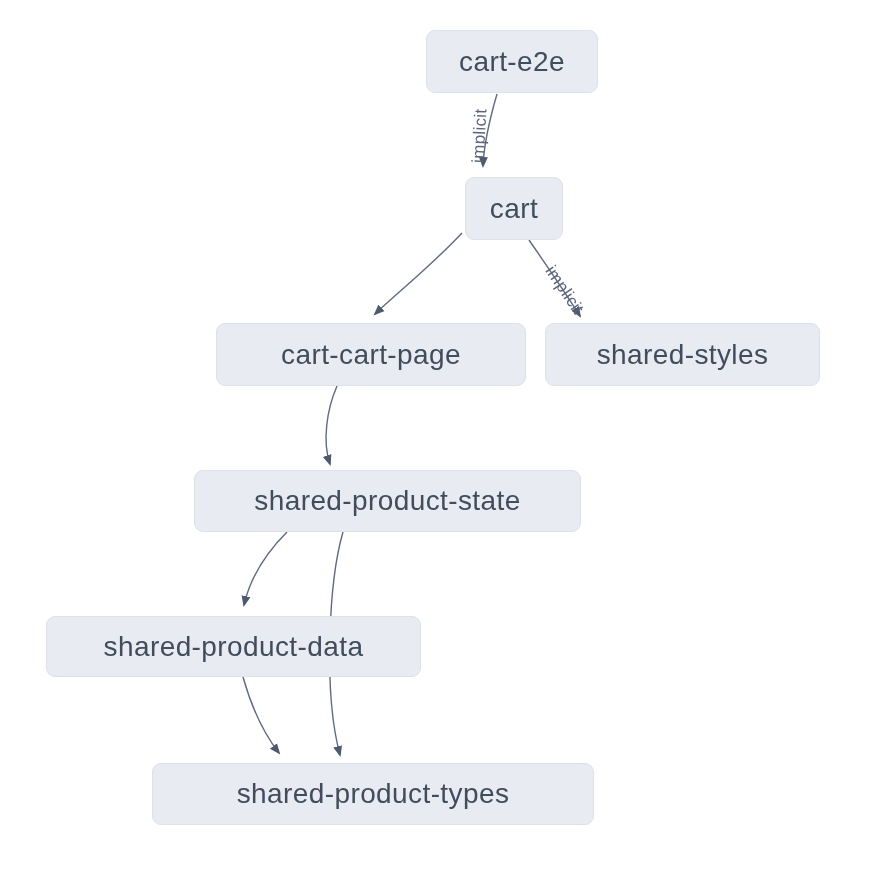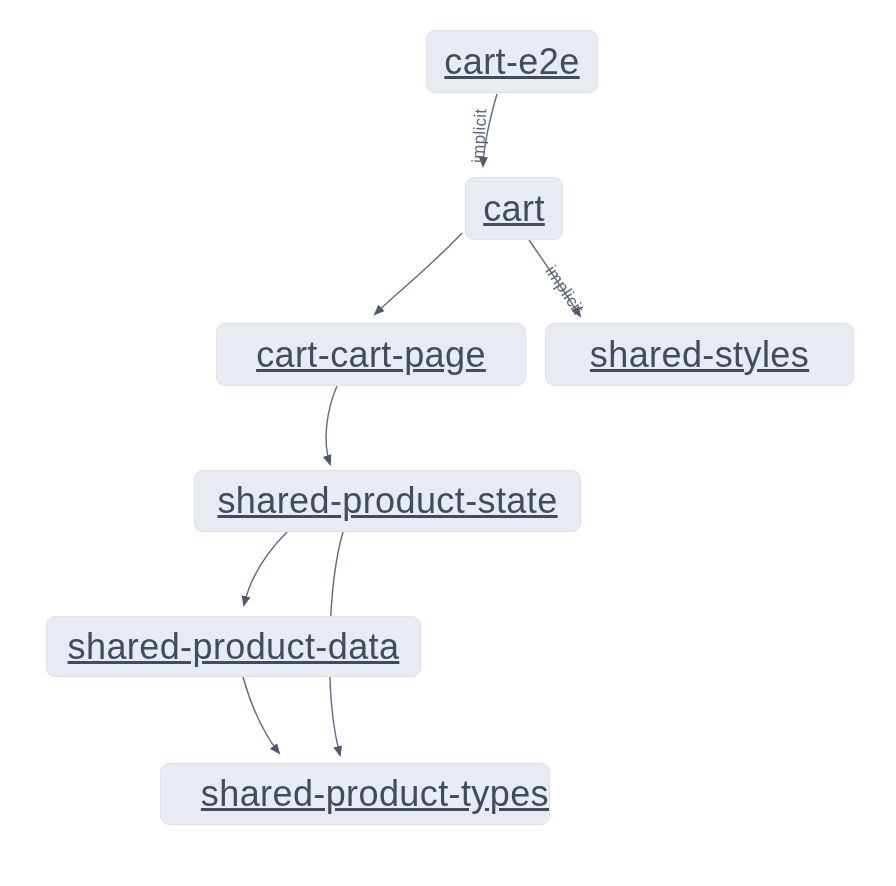--- a/index.html
+++ b/index.html
@@ -39,24 +39,23 @@
     display: flex;
     align-items: center;
     justify-content: center;
     background: var(--node-fill, #e8ebf1);
     border: 1px solid var(--node-border, #dde2ea);
     border-radius: 9px;
     cursor: pointer;
   }
   #nodes-layer .node span {
     color: var(--node-text, #414c5c);
-    font-size: 36px;
+    font-size: 28px;
     letter-spacing: 0.4px;
     white-space: nowrap;
-    text-decoration: underline;
   }
 </style>
 </head>
 <body>
 
 <div class="canvas">
   <svg id="edges-layer" width="896" height="886" viewBox="0 0 896 886" xmlns="http://www.w3.org/2000/svg">
     <defs>
       <marker id="arrowhead" markerUnits="userSpaceOnUse" markerWidth="12" markerHeight="12" viewBox="0 0 12 12" refX="9" refY="5" orient="auto">
         <path d="M0,0.5 L11,5 L0,9.5 z" fill="#4f5a6e"></path>
@@ -77,26 +76,26 @@
   <div id="nodes-layer">
       <div class="node" style="left: 426px; top: 30px; width: 172px; height: 63px;">
         <span>cart-e2e</span>
       </div>
       <div class="node" style="left: 465px; top: 177px; width: 98px; height: 63px;">
         <span>cart</span>
       </div>
       <div class="node" style="left: 216px; top: 323px; width: 310px; height: 63px;">
         <span>cart-cart-page</span>
       </div>
-      <div class="node" style="left: 545px; top: 323px; width: 309px; height: 63px;">
+      <div class="node" style="left: 545px; top: 323px; width: 275px; height: 63px;">
         <span>shared-styles</span>
       </div>
       <div class="node" style="left: 162px; top: 470px; width: 387px; height: 62px; margin-left: 32px;">
         <span>shared-product-state</span>
       </div>
       <div class="node" style="left: 46px; top: 616px; width: 375px; height: 61px;">
         <span>shared-product-data</span>
       </div>
-      <div class="node" style="left: 160px; top: 763px; width: 390px; height: 62px; justify-content: flex-end;">
+      <div class="node" style="left: 152px; top: 763px; width: 442px; height: 62px;">
         <span>shared-product-types</span>
       </div>
     </div>
 </div>
 
 </body></html>

